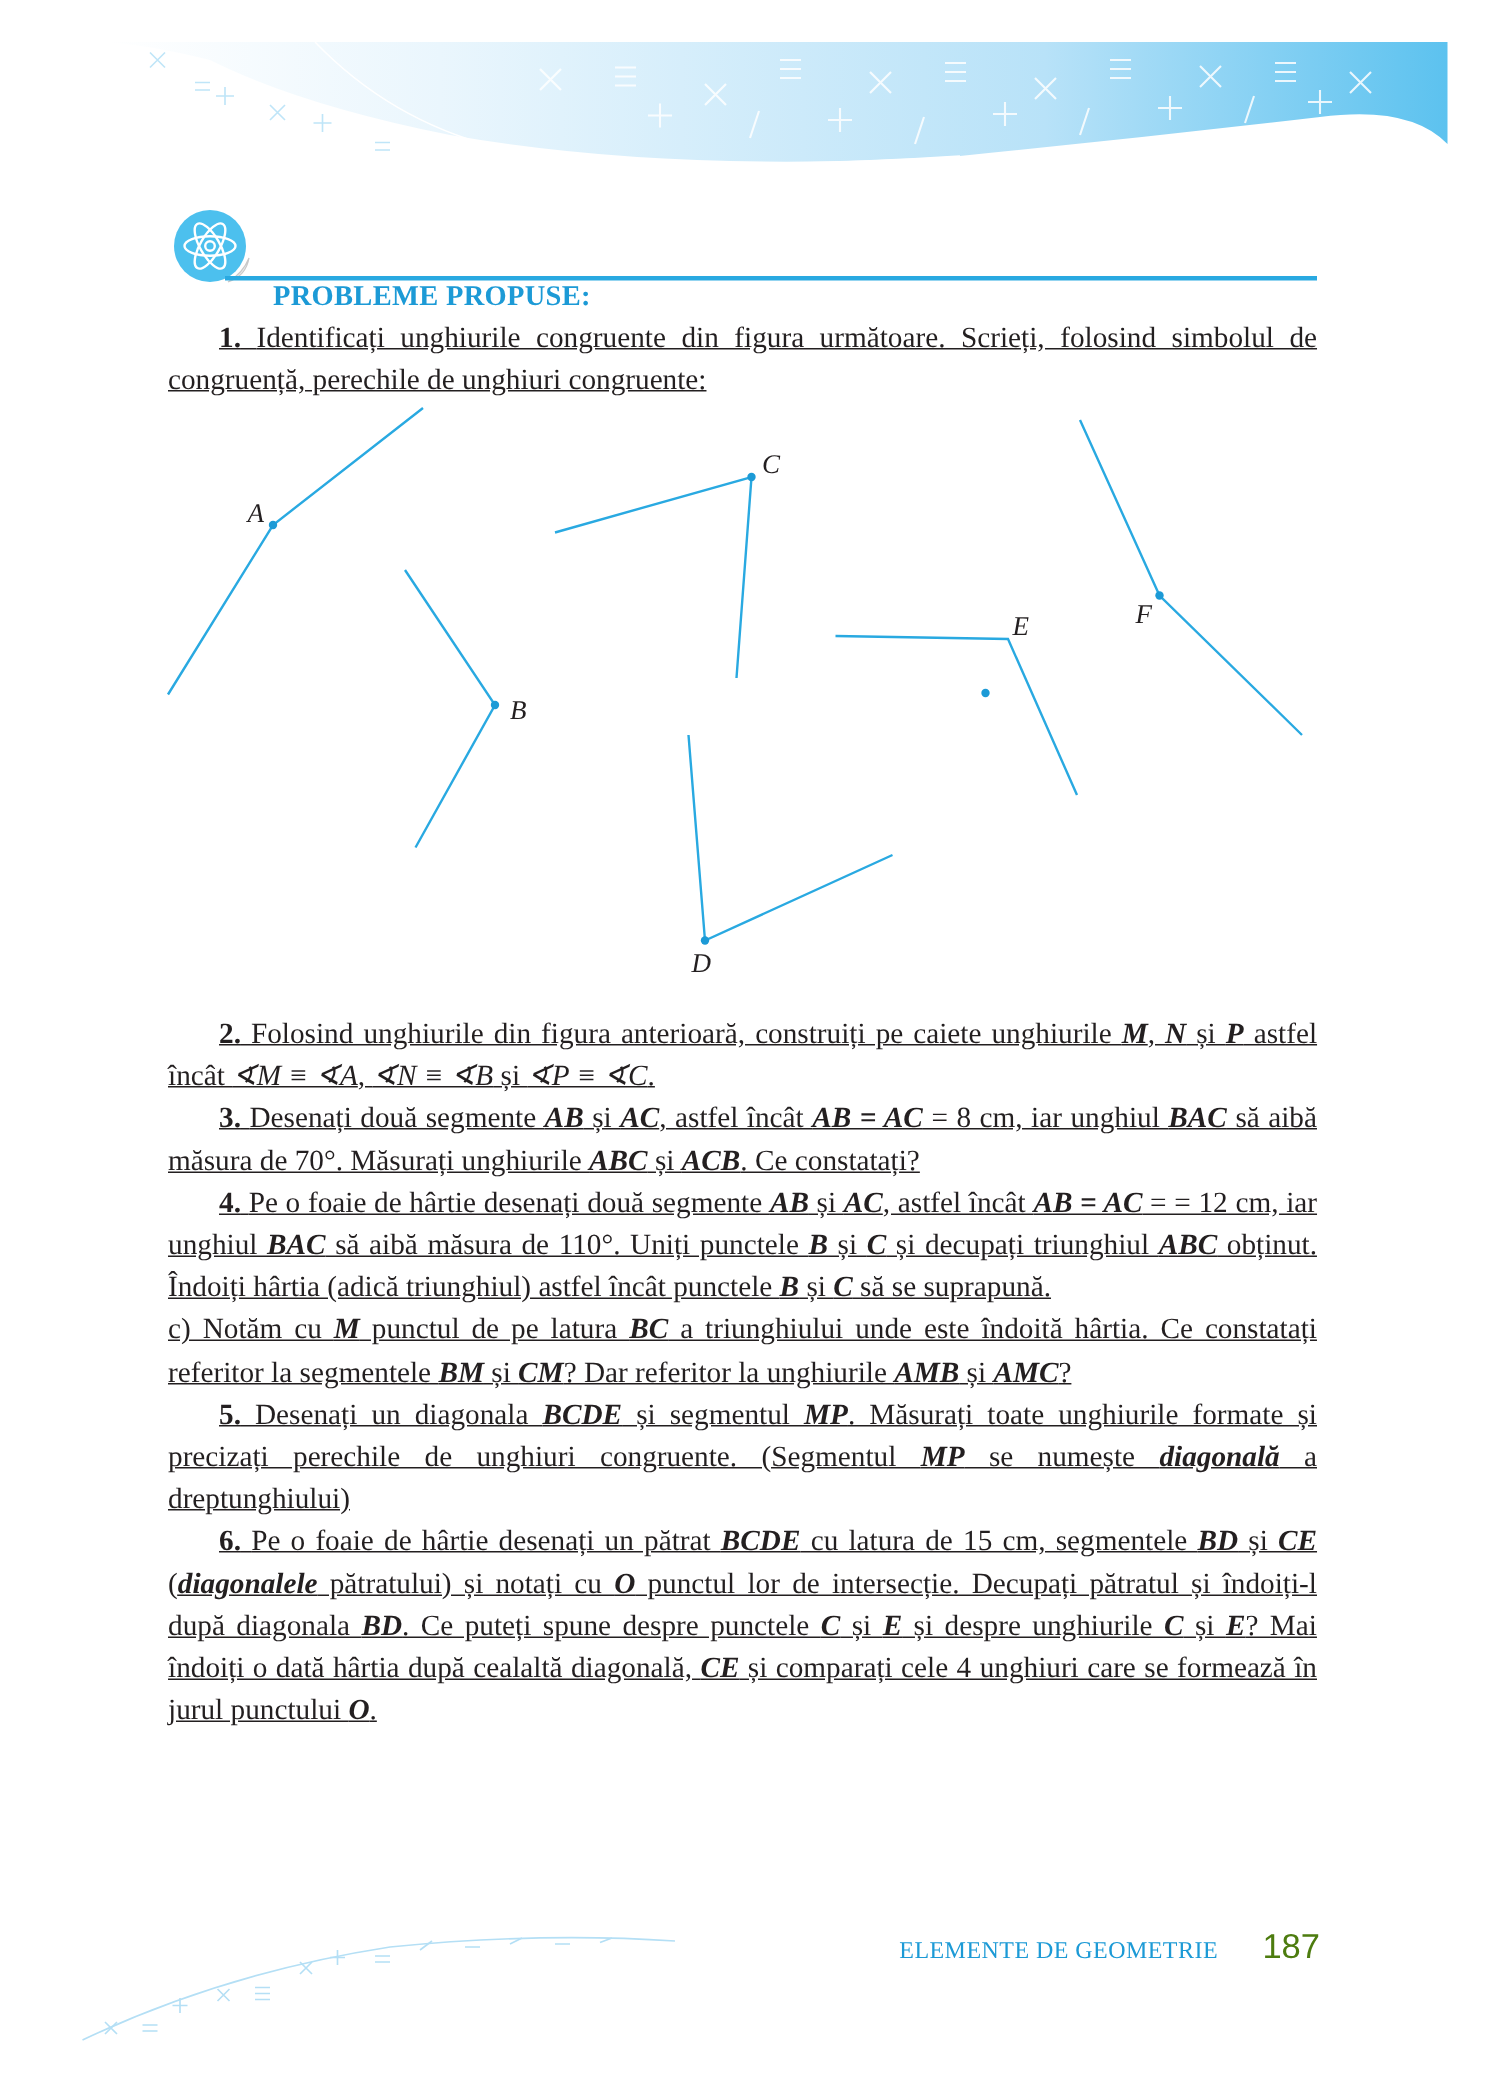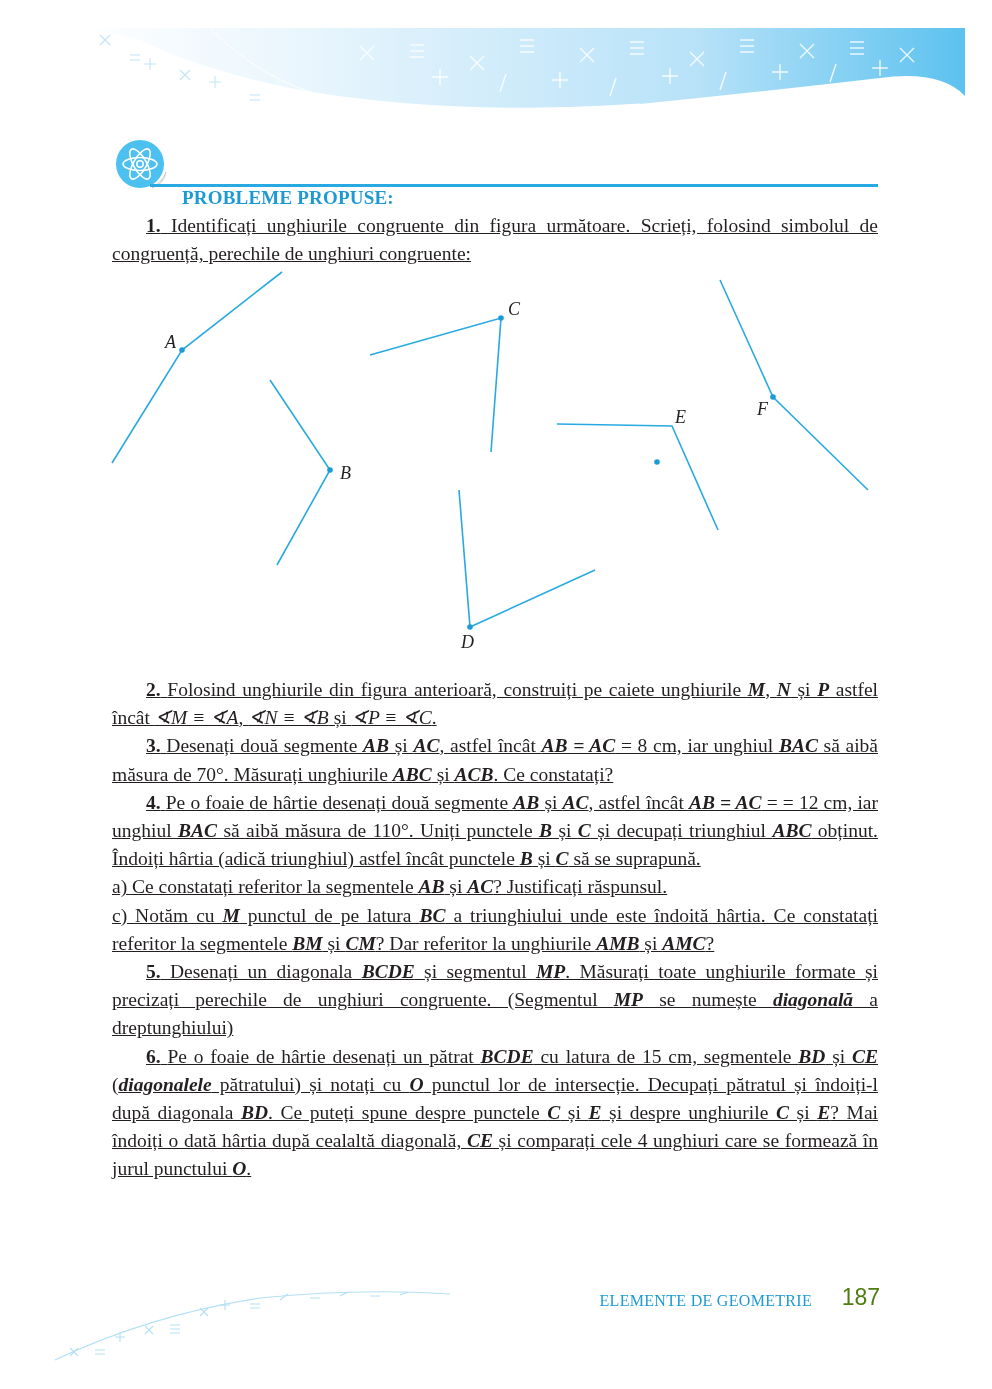--- a/index.html
+++ b/index.html
@@ -131,21 +131,20 @@
     <text class="pt-label" x="757" y="415">F</text>
   </svg>
 </div>
 
 <div class="text-block" style="top:676px;">
   <p class="indent"><span class="num">2.</span> <span>Folosind unghiurile din figura anterioară, construiți pe caiete unghiurile </span><i class="bi">M</i><span>, </span><i class="bi">N</i><span> și </span><i class="bi">P</i><span> astfel încât </span><i>∢M ≡ ∢A</i><span>, </span><i>∢N ≡ ∢B</i><span> și </span><i>∢P ≡ ∢C</i><span>.</span></p>
 
   <p class="indent"><span class="num">3.</span> <span>Desenați două segmente </span><i class="bi">AB</i><span> și </span><i class="bi">AC</i><span>, astfel încât </span><i class="bi">AB = AC</i><span> = 8 cm, iar unghiul </span><i class="bi">BAC</i><span> să aibă măsura de 70°. Măsurați unghiurile </span><i class="bi">ABC</i><span> și </span><i class="bi">ACB</i><span>. Ce constatați?</span></p>
 
   <p class="indent"><span class="num">4.</span> <span>Pe o foaie de hârtie desenați două segmente </span><i class="bi">AB</i><span> și </span><i class="bi">AC</i><span>, astfel încât </span><i class="bi">AB = AC</i><span> = = 12 cm, iar unghiul </span><i class="bi">BAC</i><span> să aibă măsura de 110°. Uniți punctele </span><i class="bi">B</i><span> și </span><i class="bi">C</i><span> și decupați triunghiul </span><i class="bi">ABC</i><span> obținut. Îndoiți hârtia (adică triunghiul) astfel încât punctele </span><i class="bi">B</i><span> și </span><i class="bi">C</i><span> să se suprapună.</span></p>
-  <p><span>a) Ce constatați referitor la segmentele </span><i class="bi">AB</i><span> și </span><i class="bi">AC</i><span>? Justificați răspunsul.</span></p>
   <p><span>c) Notăm cu </span><i class="bi">M</i><span> punctul de pe latura </span><i class="bi">BC</i><span> a triunghiului unde este îndoită hârtia. Ce constatați referitor la segmentele </span><i class="bi">BM</i><span> și </span><i class="bi">CM</i><span>? Dar referitor la unghiurile </span><i class="bi">AMB</i><span> și </span><i class="bi">AMC</i><span>?</span></p>
 
   <p class="indent"><span class="num">5.</span> <span>Desenați un diagonala </span><i class="bi">BCDE</i><span> și segmentul </span><i class="bi">MP</i><span>. Măsurați toate unghiurile formate și precizați perechile de unghiuri congruente. (Segmentul </span><i class="bi">MP</i><span> se numește </span><i class="bi">diagonală</i><span> a dreptunghiului)</span></p>
 
   <p class="indent"><span class="num">6.</span> <span>Pe o foaie de hârtie desenați un pătrat </span><i class="bi">BCDE</i><span> cu latura de 15 cm, segmentele </span><i class="bi">BD</i><span> și </span><i class="bi">CE</i><span> (</span><i class="bi">diagonalele</i><span> pătratului) și notați cu </span><i class="bi">O</i><span> punctul lor de intersecție. Decupați pătratul și îndoiți-l după diagonala </span><i class="bi">BD</i><span>. Ce puteți spune despre punctele </span><i class="bi">C</i><span> și </span><i class="bi">E</i><span> și despre unghiurile </span><i class="bi">C</i><span> și </span><i class="bi">E</i><span>? Mai îndoiți o dată hârtia după cealaltă diagonală, </span><i class="bi">CE</i><span> și comparați cele 4 unghiuri care se formează în jurul punctului </span><i class="bi">O</i><span>.</span></p>
 </div>
 
 <div class="footer">
   <span class="footer-title">Elemente de geometrie</span>
   <span class="page-num">187</span>

